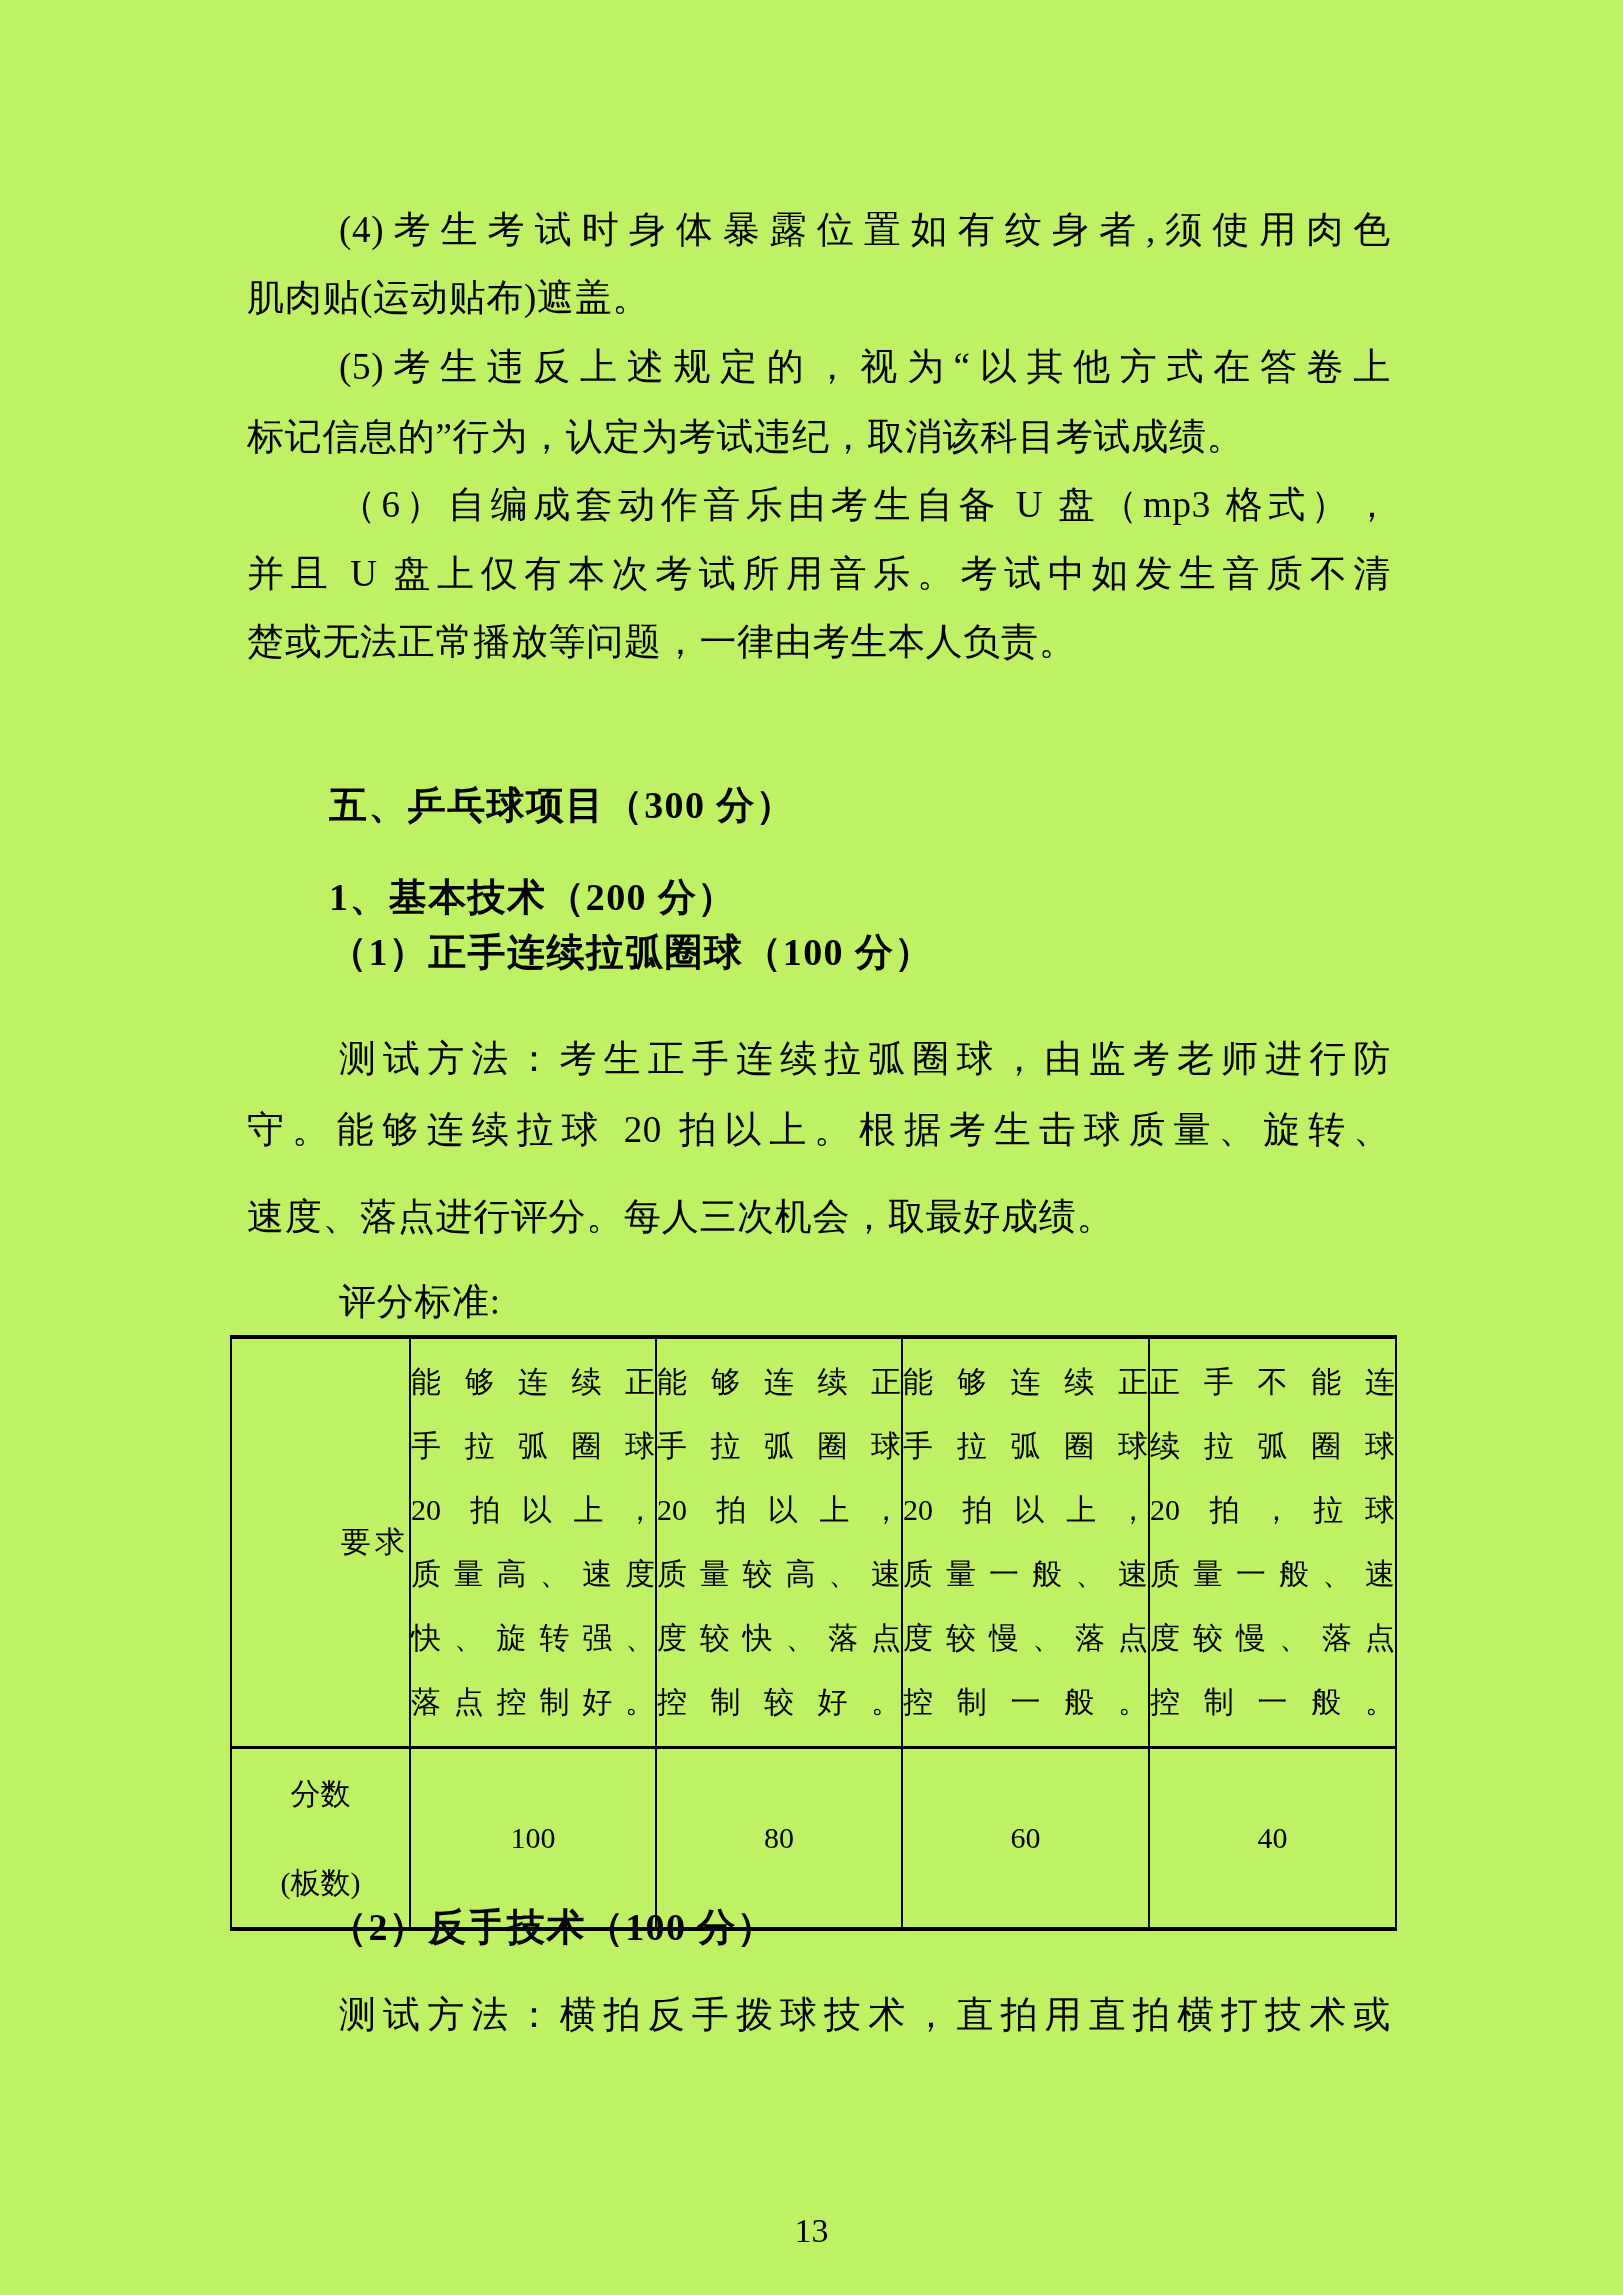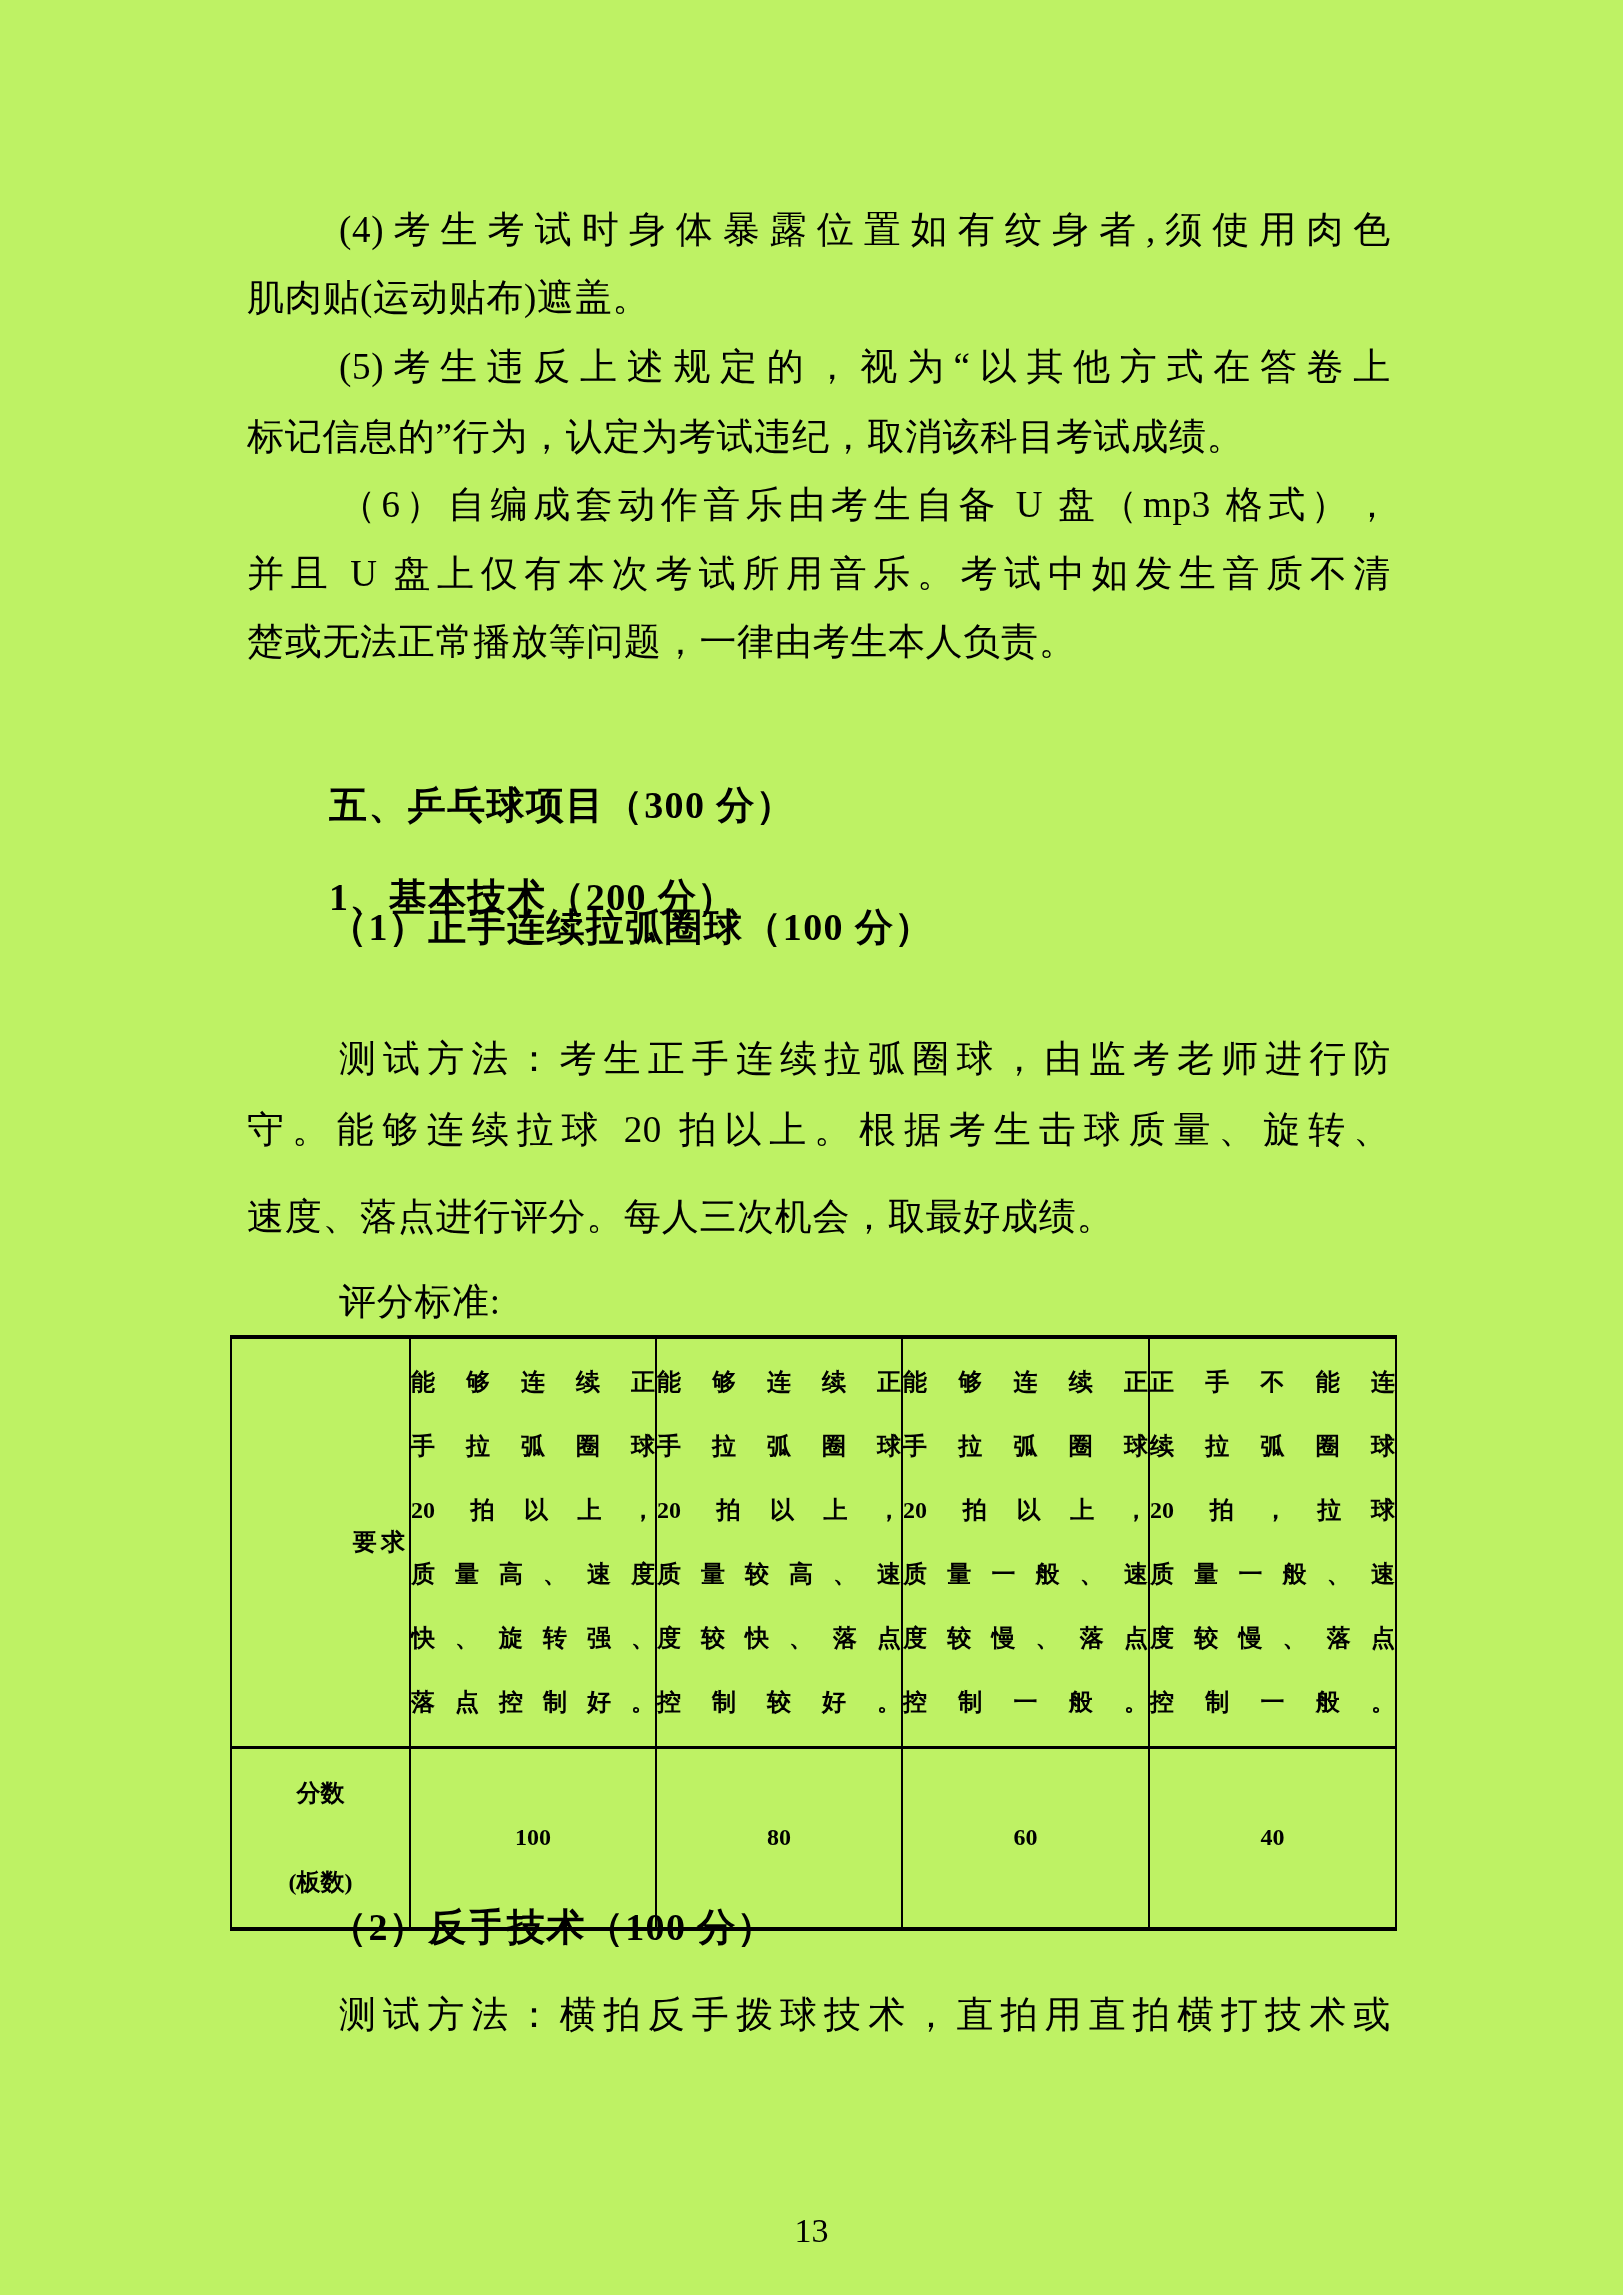--- a/index.html
+++ b/index.html
@@ -43,25 +43,24 @@
     left:230px;top:1335px;
     width:1165px;
     border-collapse:collapse;
     table-layout:fixed;
     border:2.7px solid #000;
     border-top-width:4.8px;
     border-bottom-width:4.8px;
   }
   table.rubric td{
     border:2.7px solid #000;
-    font-size:24px;
+    font-size:30px;
     vertical-align:middle;
     padding:0;
     overflow:hidden;
-    font-weight:bold;
   }
   tr.row-criteria{height:410px;}
   tr.row-scores{height:138px;}
   tr.row-scores td{border-top-width:3.4px;}
   td.req{
     text-align:right;
     font-size:37px;
     letter-spacing:4.1px;
   }
   td.crit{
@@ -98,21 +97,21 @@
   <div class="line indent justify" style="top:206px">(4)考生考试时身体暴露位置如有纹身者,须使用肉色</div>
   <div class="line" style="top:274px">肌肉贴(运动贴布)遮盖。</div>
   <div class="line indent justify" style="top:343px">(5)考生违反上述规定的，视为“以其他方式在答卷上</div>
   <div class="line wrapline" style="top:413px">标记信息的”行为，认定为考试违纪，取消该科目考试成绩。</div>
   <div class="line indent justify" style="top:481px">（6）自编成套动作音乐由考生自备 U 盘（mp3 格式），</div>
   <div class="line justify" style="top:550px">并且 U 盘上仅有本次考试所用音乐。考试中如发生音质不清</div>
   <div class="line" style="top:618px">楚或无法正常播放等问题，一律由考生本人负责。</div>
 
   <div class="heading" style="top:781px">五、乒乓球项目（300 分）</div>
   <div class="heading" style="top:873px">1、基本技术（200 分）</div>
-  <div class="heading" style="top:903px">（1）正手连续拉弧圈球（100 分）</div>
+  <div class="heading" style="top:928px">（1）正手连续拉弧圈球（100 分）</div>
 
   <div class="line indent justify" style="top:1035px">测试方法：考生正手连续拉弧圈球，由监考老师进行防</div>
   <div class="line justify" style="top:1106px">守。能够连续拉球 20 拍以上。根据考生击球质量、旋转、</div>
   <div class="line" style="top:1193px">速度、落点进行评分。每人三次机会，取最好成绩。</div>
   <div class="line indent" style="top:1278px">评分标准:</div>
 
   <table class="rubric">
     <colgroup>
       <col style="width:179px">
       <col style="width:246px">

